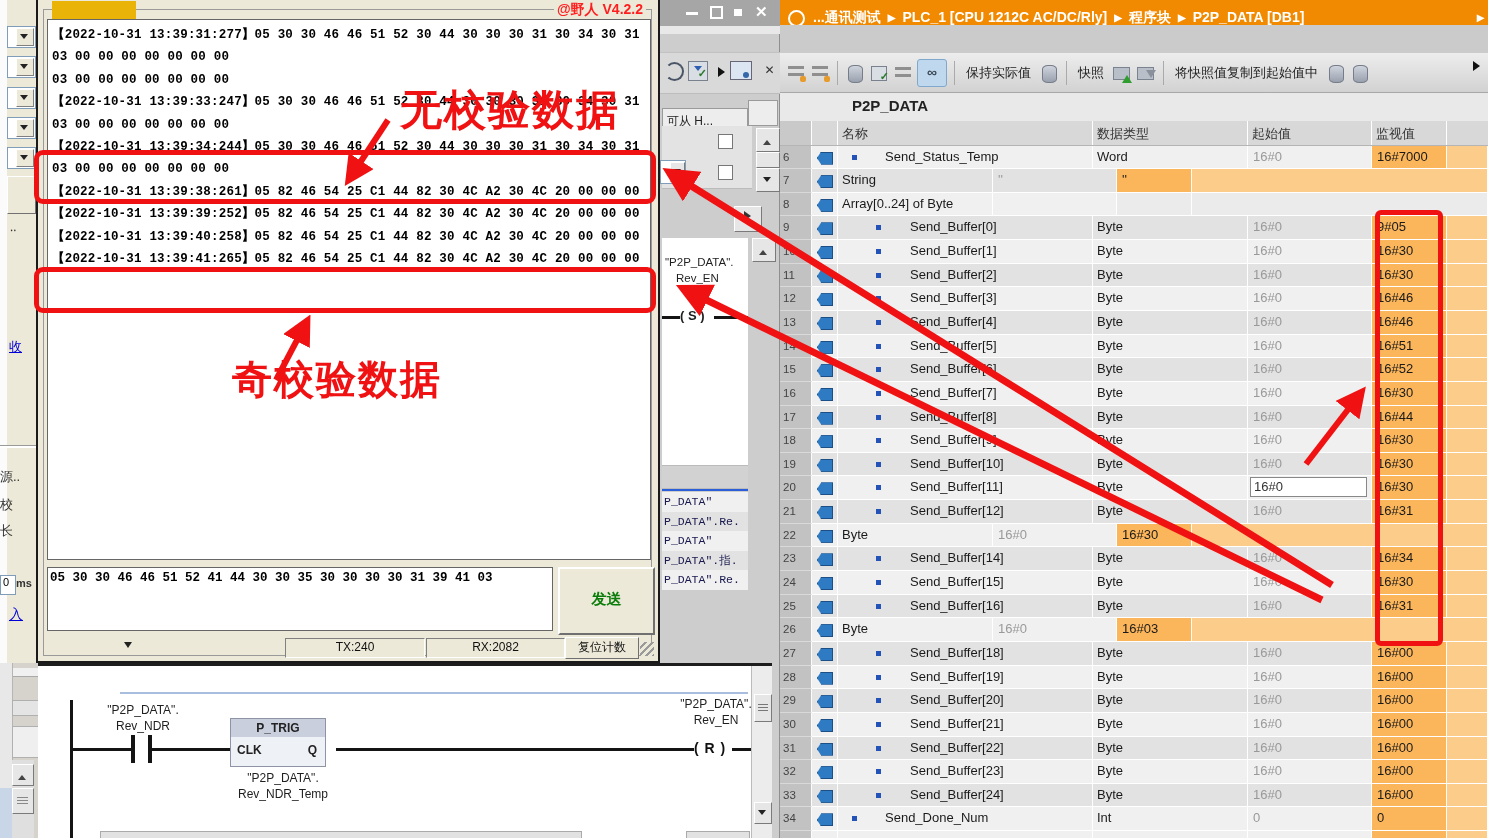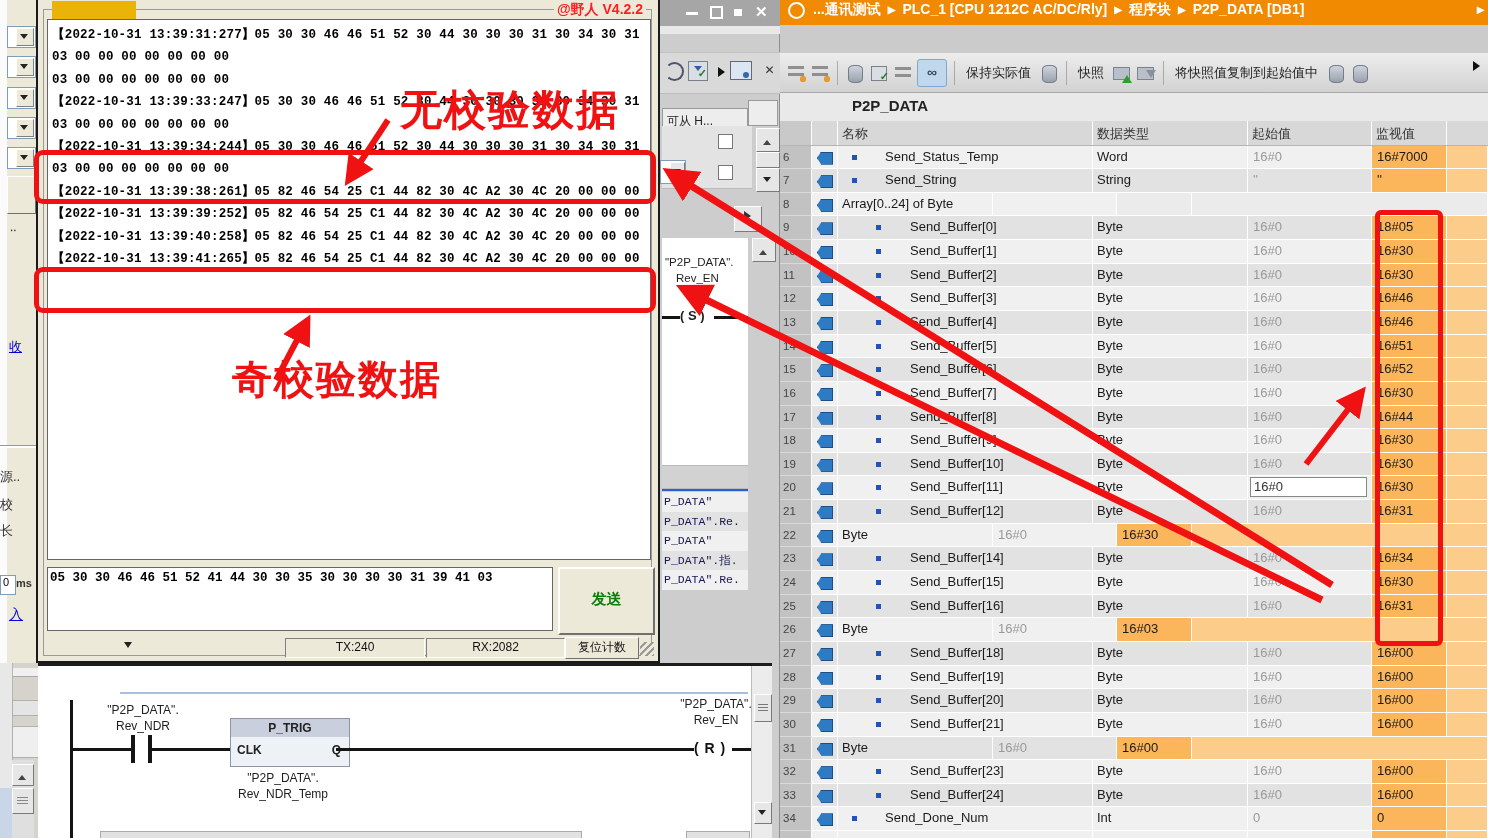--- a/index.html
+++ b/index.html
@@ -55,21 +55,21 @@
   .mlist-item{height:19.5px;font-size:11.5px;color:#18184e;line-height:19.5px;white-space:nowrap;overflow:hidden;
               font-family:"Liberation Mono","DejaVu Sans Mono",monospace;padding-left:2px;}
   .mlist-item:nth-child(odd){background:#F0F0F0;}
   .mlist-item:nth-child(even){background:#E2E2E2;}
   .ladtext{font-size:11.5px;color:#1f1f1f;white-space:nowrap;}
   .ladline{background:#141414;}
 
   
   #tia{left:780px;top:0;width:708px;height:838px;background:#E9E9E9;}
   #tia-crumbbar{position:absolute;left:0;top:0;width:708px;height:25px;background:#F18A00;color:#fff;
-                font-weight:bold;font-size:14px;line-height:18px;white-space:nowrap;overflow:hidden;}
+                font-weight:bold;font-size:14px;line-height:35px;white-space:nowrap;overflow:hidden;}
   .crumb-sep{display:inline-block;margin:0 7px;font-size:10px;transform:translateY(-1px);}
   #tia-grayband{position:absolute;left:0;top:25px;width:708px;height:28px;background:#CBCBCB;border-bottom:1px solid #b0b0b0;}
   #tia-toolbar{position:absolute;left:0;top:53px;width:708px;height:40px;
                background:linear-gradient(#EDEDED,#D2D2D2);border-bottom:1px solid #a8a8a8;
                display:flex;align-items:center;box-sizing:border-box;padding-left:4px;}
   .tbl{font-size:13px;color:#222;margin:0 6px;white-space:nowrap;}
   .tsep{width:1px;height:24px;background:#aaa;margin:0 5px;}
   .tbi{width:20px;height:20px;margin:0 2px;position:relative;}
   .ibars{background:repeating-linear-gradient(#8f8f8f 0 3px,transparent 3px 7px);width:16px;height:14px;position:absolute;left:2px;top:3px;}
   .idot{position:absolute;right:0;bottom:1px;width:6px;height:6px;background:#e89b2d;border-radius:2px;}
@@ -107,21 +107,21 @@
        clip-path:polygon(0 50%,26% 0,100% 0,100% 100%,26% 100%);}
   .bullet{position:absolute;top:9px;width:5px;height:5px;background:#2353B8;}
   .caret{position:absolute;top:9px;width:0;height:0;border:4px solid transparent;border-top:6px solid #333;}
   .editbox{position:absolute;left:2px;top:1px;right:4px;bottom:2px;background:#fff;border:1px solid #888;
            color:#333;padding-left:3px;line-height:18px;}
   .stub{height:10px;}
 
   
   #ladder{left:38px;top:663px;width:734px;height:175px;background:#fff;border-top:3px solid #1d1d1d;box-sizing:border-box;}
   .ladlabel{font-size:12px;color:#1f1f1f;text-align:center;line-height:16px;white-space:nowrap;}
-  #ptrig{position:absolute;left:192px;top:52px;width:120px;height:49px;border:1px solid #8e94a5;background:#EEF1F6;box-sizing:border-box;}
+  #ptrig{position:absolute;left:192px;top:52px;width:96px;height:49px;border:1px solid #8e94a5;background:#EEF1F6;box-sizing:border-box;}
   #ptrig .hd{background:#C9CFDD;height:18px;text-align:center;font-weight:bold;font-size:12px;color:#222;line-height:18px;}
   #ptrig .pin{position:absolute;font-weight:bold;font-size:12px;color:#222;}
   .coil{font-weight:bold;font-size:14px;color:#111;letter-spacing:1px;}
   #lad-scroll{position:absolute;right:0;top:0;width:20px;height:172px;background:#ECECEC;border-left:1px solid #bbb;}
 
   
   #blc{left:0;top:663px;width:38px;height:175px;background:#D6D3CC;}
 
   
   .redbox{position:absolute;border:5px solid #F01212;border-radius:9px;z-index:60;pointer-events:none;}
@@ -340,21 +340,20 @@
           <div class="c c-type">Word</div>
           <div class="c c-start">16#0</div>
           <div class="c c-mon">16#7000</div>
           <div class="c c-fill"></div>
         </div>
         <div class="trow row-dark">
           <div class="c c-num">7</div>
           <div class="c c-ico">
             <span class="tag"></span>
           </div>
-          <div class="c c-name"><span class="bullet" style="left: 14px;"></span><span style="padding-left: 47px;">Send_String</span></div>
           <div class="c c-type">String</div>
           <div class="c c-start">''</div>
           <div class="c c-mon">''</div>
           <div class="c c-fill"></div>
         </div>
         <div class="trow row-light dim">
           <div class="c c-num">8</div>
           <div class="c c-ico">
             <span class="tag"></span>
           </div>
@@ -364,21 +363,21 @@
           <div class="c c-fill"></div>
         </div>
         <div class="trow row-dark">
           <div class="c c-num">9</div>
           <div class="c c-ico">
             <span class="tag"></span>
           </div>
           <div class="c c-name"><span class="bullet" style="left: 38px;"></span><span style="padding-left: 72px;">Send_Buffer[0]</span></div>
           <div class="c c-type">Byte</div>
           <div class="c c-start">16#0</div>
-          <div class="c c-mon">18#05</div>
+          <div class="c c-mon">9#05</div>
           <div class="c c-fill"></div>
         </div>
         <div class="trow row-light">
           <div class="c c-num">10</div>
           <div class="c c-ico">
             <span class="tag"></span>
           </div>
           <div class="c c-name"><span class="bullet" style="left: 38px;"></span><span style="padding-left: 72px;">Send_Buffer[1]</span></div>
           <div class="c c-type">Byte</div>
           <div class="c c-start">16#0</div>
@@ -603,20 +602,21 @@
           <div class="c c-type">Byte</div>
           <div class="c c-start">16#0</div>
           <div class="c c-mon">16#00</div>
           <div class="c c-fill"></div>
         </div>
         <div class="trow row-dark">
           <div class="c c-num">31</div>
           <div class="c c-ico">
             <span class="tag"></span>
           </div>
+          <div class="c c-name"><span class="bullet" style="left: 38px;"></span><span style="padding-left: 72px;">Send_Buffer[22]</span></div>
           <div class="c c-type">Byte</div>
           <div class="c c-start">16#0</div>
           <div class="c c-mon">16#00</div>
           <div class="c c-fill"></div>
         </div>
         <div class="trow row-light">
           <div class="c c-num">32</div>
           <div class="c c-ico">
             <span class="tag"></span>
           </div>

